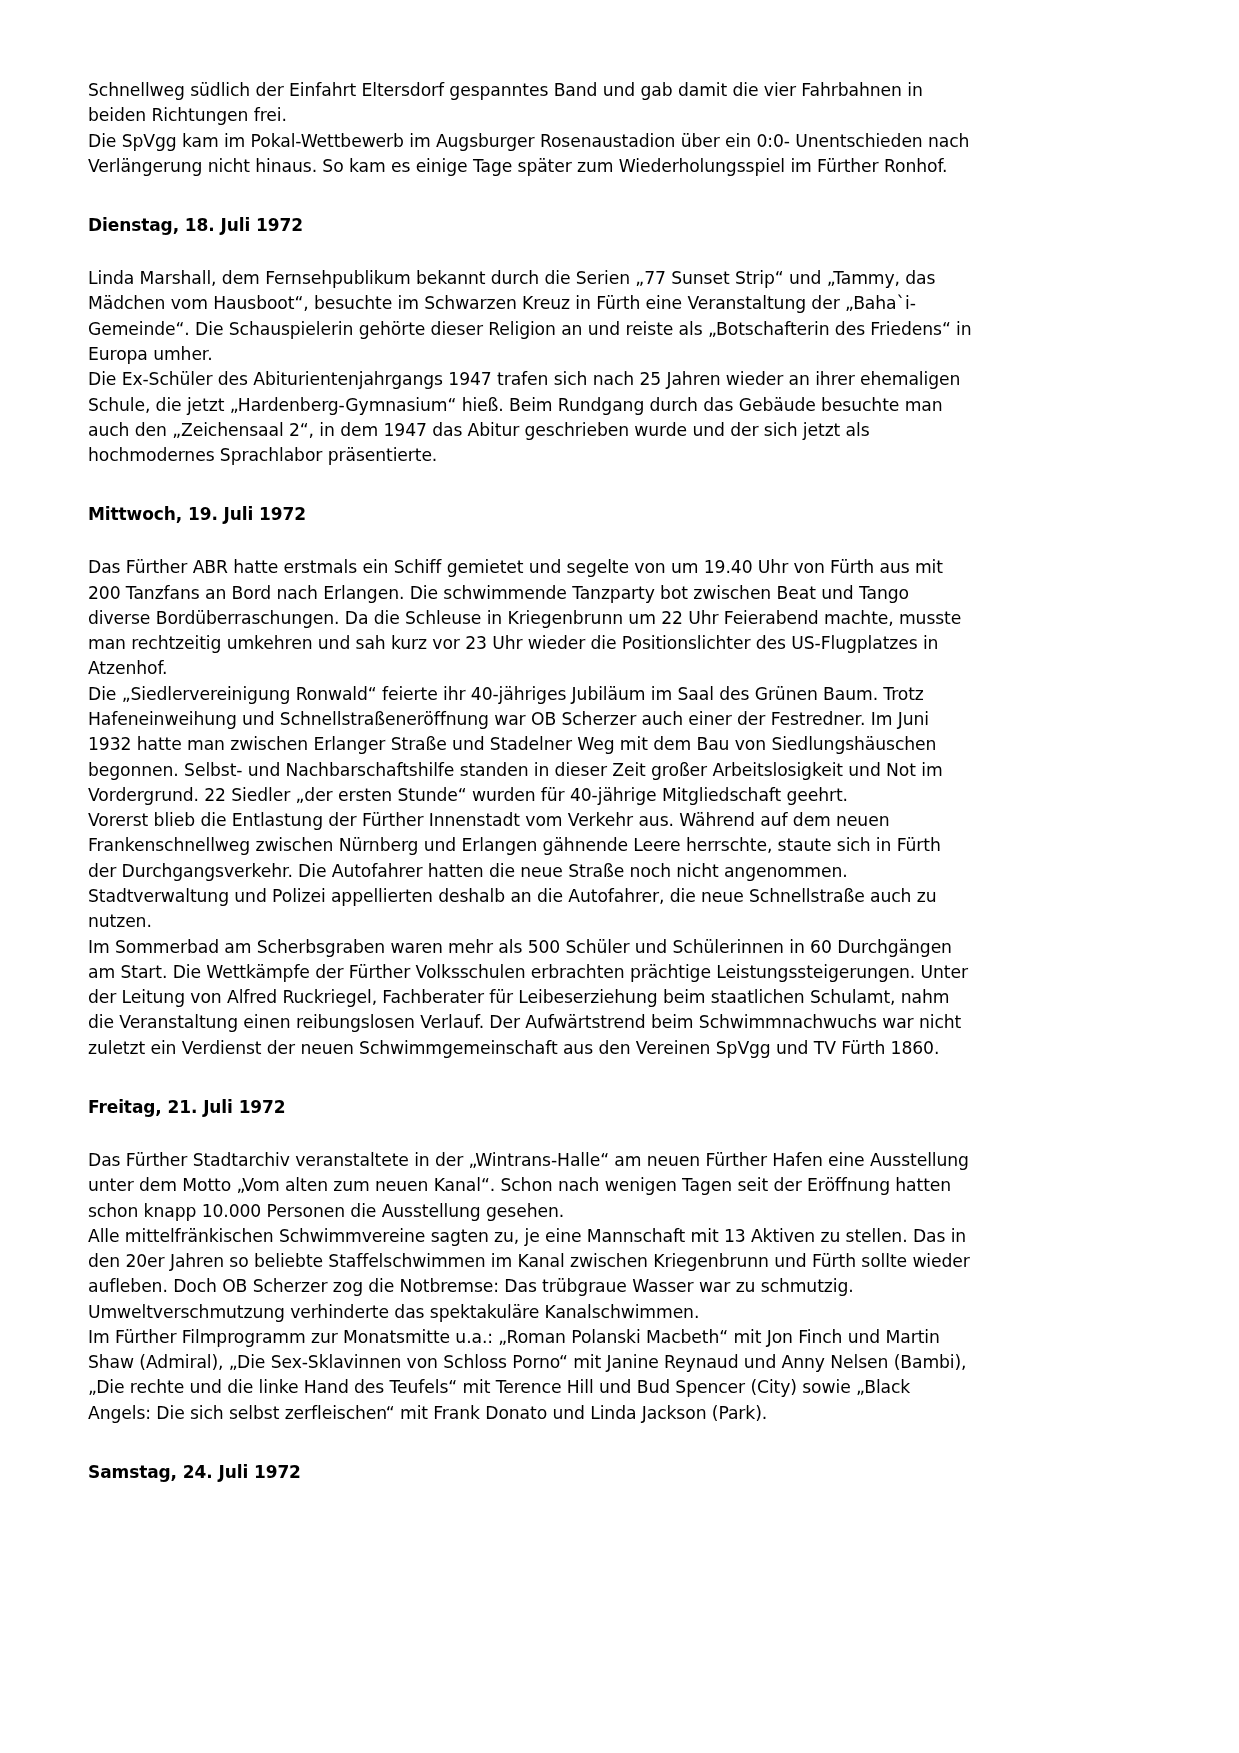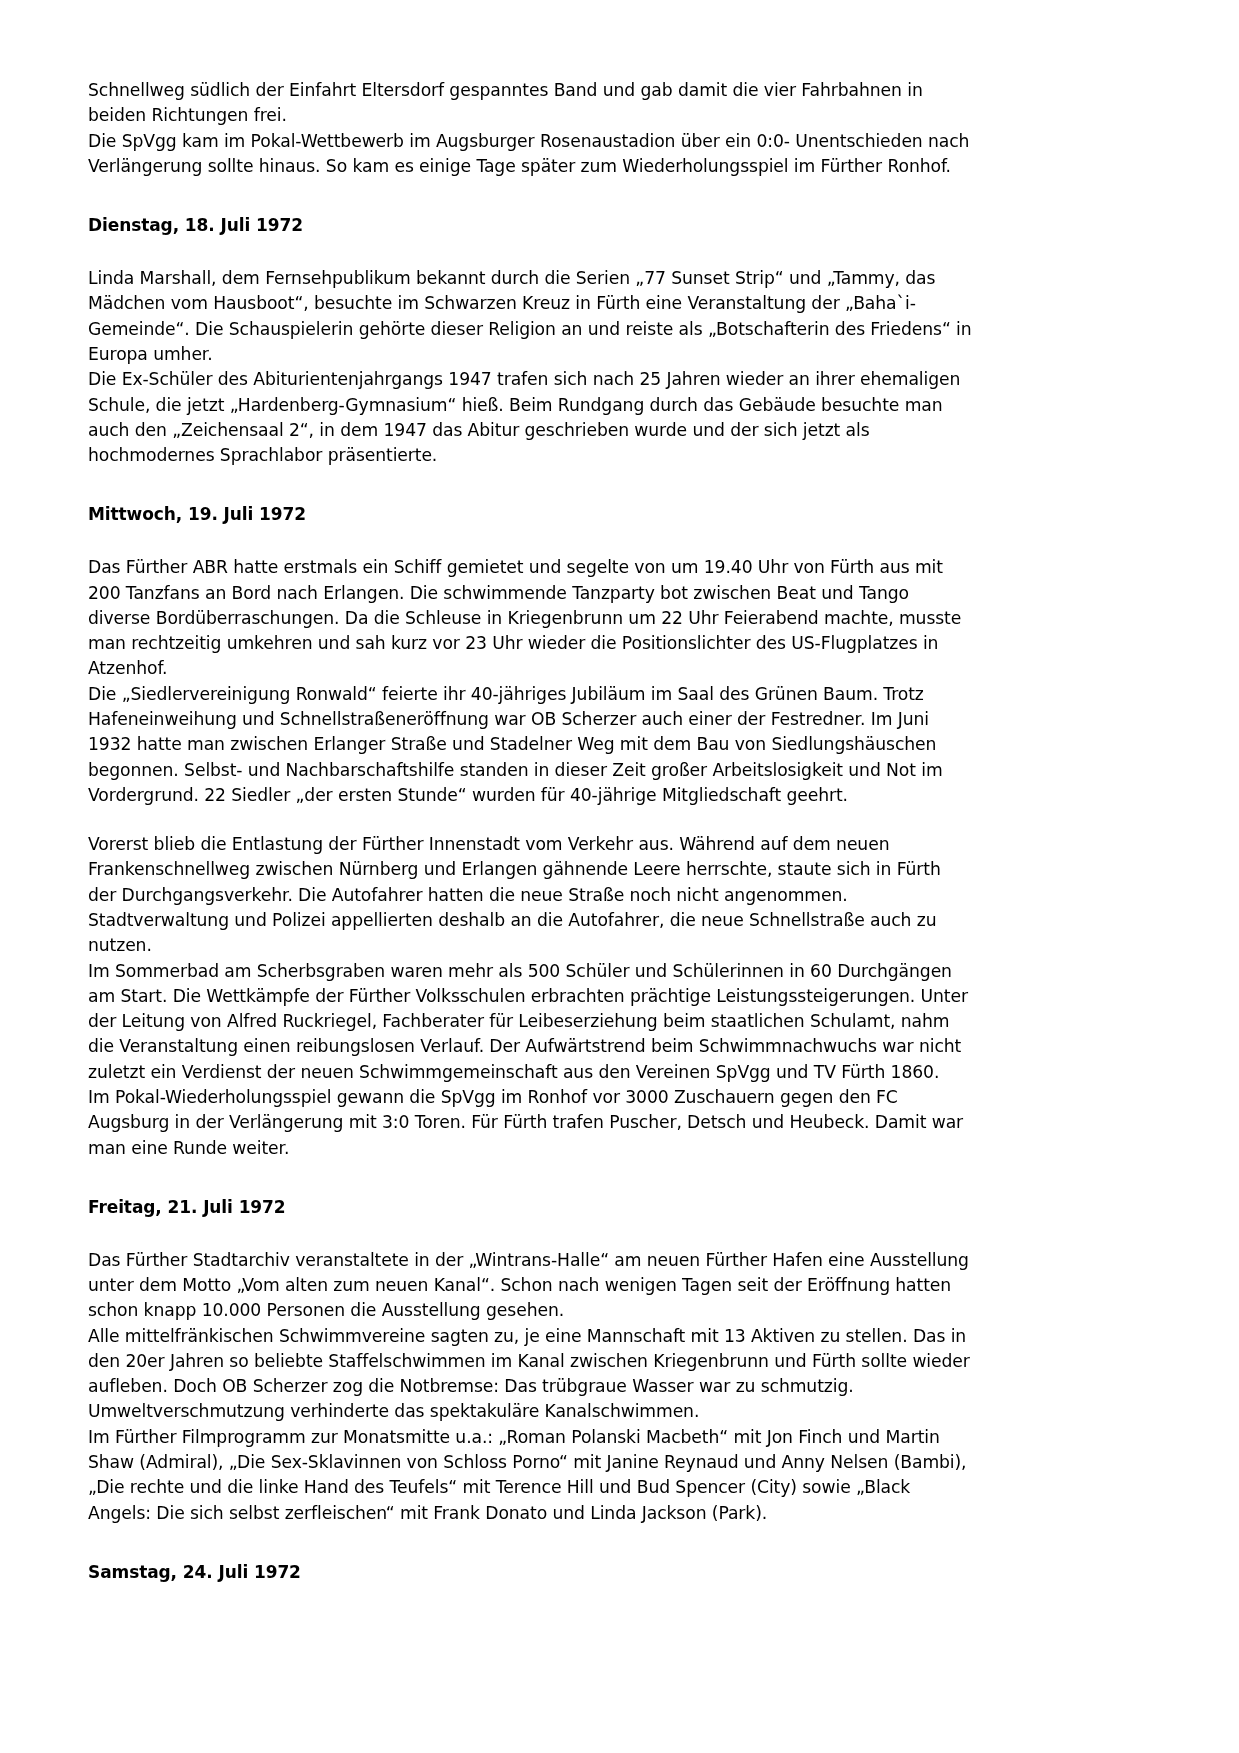--- a/index.html
+++ b/index.html
@@ -27,21 +27,20 @@
   }
   .para {
     margin: 0 0 0 0;
     text-align: left;
   }
   .block {
     margin-bottom: 0;
   }
   .section {
     margin-bottom: 0;
-    margin-top: 24px;
   }
   .heading {
     font-weight: bold;
     font-size: 17px;
     margin: 34px 0 28px 0;
     letter-spacing: -0.1px;
   }
   .first-block {
     margin-top: 0;
   }
@@ -55,39 +54,38 @@
   }
 </style>
 </head>
 <body>
 
 <div class="page">
   <div class="doc-body">
 
     <div class="block first-block">
       <p class="para">Schnellweg südlich der Einfahrt Eltersdorf gespanntes Band und gab damit die vier Fahrbahnen in beiden Richtungen frei.</p>
-      <p class="para">Die SpVgg kam im Pokal-Wettbewerb im Augsburger Rosenaustadion über ein 0:0- Unentschieden nach Verlängerung sollte hinaus. So kam es einige Tage später zum Wiederholungsspiel im Fürther Ronhof.</p>
+      <p class="para">Die SpVgg kam im Pokal-Wettbewerb im Augsburger Rosenaustadion über ein 0:0- Unentschieden nach Verlängerung nicht hinaus. So kam es einige Tage später zum Wiederholungsspiel im Fürther Ronhof.</p>
     </div>
 
     <div class="section">
       <div class="heading">Dienstag, 18. Juli 1972</div>
       <p class="para">Linda Marshall, dem Fernsehpublikum bekannt durch die Serien „77 Sunset Strip“ und „Tammy, das Mädchen vom Hausboot“, besuchte im Schwarzen Kreuz in Fürth eine Veranstaltung der „Baha`i-Gemeinde“. Die Schauspielerin gehörte dieser Religion an und reiste als „Botschafterin des Friedens“ in Europa umher.</p>
       <p class="para">Die Ex-Schüler des Abiturientenjahrgangs 1947 trafen sich nach 25 Jahren wieder an ihrer ehemaligen Schule, die jetzt „Hardenberg-Gymnasium“ hieß. Beim Rundgang durch das Gebäude besuchte man auch den „Zeichensaal 2“, in dem 1947 das Abitur geschrieben wurde und der sich jetzt als hochmodernes Sprachlabor präsentierte.</p>
     </div>
 
     <div class="section">
       <div class="heading">Mittwoch, 19. Juli 1972</div>
       <p class="para">Das Fürther ABR hatte erstmals ein Schiff gemietet und segelte von um 19.40 Uhr von Fürth aus mit 200 Tanzfans an Bord nach Erlangen. Die schwimmende Tanzparty bot zwischen Beat und Tango diverse Bordüberraschungen. Da die Schleuse in Kriegenbrunn um 22 Uhr Feierabend machte, musste man rechtzeitig umkehren und sah kurz vor 23 Uhr wieder die Positionslichter des US-Flugplatzes in Atzenhof.</p>
       <p class="para">Die „Siedlervereinigung Ronwald“ feierte ihr 40-jähriges Jubiläum im Saal des Grünen Baum. Trotz Hafeneinweihung und Schnellstraßeneröffnung war OB Scherzer auch einer der Festredner. Im Juni 1932 hatte man zwischen Erlanger Straße und Stadelner Weg mit dem Bau von Siedlungshäuschen begonnen. Selbst- und Nachbarschaftshilfe standen in dieser Zeit großer Arbeitslosigkeit und Not im Vordergrund. 22 Siedler „der ersten Stunde“ wurden für 40-jährige Mitgliedschaft geehrt.</p>
     </div>
 
     <div class="section">
       <p class="para">Vorerst blieb die Entlastung der Fürther Innenstadt vom Verkehr aus. Während auf dem neuen Frankenschnellweg zwischen Nürnberg und Erlangen gähnende Leere herrschte, staute sich in Fürth der Durchgangsverkehr. Die Autofahrer hatten die neue Straße noch nicht angenommen. Stadtverwaltung und Polizei appellierten deshalb an die Autofahrer, die neue Schnellstraße auch zu nutzen.</p>
       <p class="para">Im Sommerbad am Scherbsgraben waren mehr als 500 Schüler und Schülerinnen in 60 Durchgängen am Start. Die Wettkämpfe der Fürther Volksschulen erbrachten prächtige Leistungssteigerungen. Unter der Leitung von Alfred Ruckriegel, Fachberater für Leibeserziehung beim staatlichen Schulamt, nahm die Veranstaltung einen reibungslosen Verlauf. Der Aufwärtstrend beim Schwimmnachwuchs war nicht zuletzt ein Verdienst der neuen Schwimmgemeinschaft aus den Vereinen SpVgg und TV Fürth 1860.</p>
-      <p class="para">Im Pokal-Wiederholungsspiel gewann die SpVgg im Ronhof vor 3000 Zuschauern gegen den FC Augsburg in der Verlängerung mit 3:0 Toren. Für Fürth trafen Puscher, Detsch und Heubeck. Damit war man eine Runde weiter.</p>
     </div>
 
     <div class="section">
       <div class="heading">Freitag, 21. Juli 1972</div>
       <p class="para">Das Fürther Stadtarchiv veranstaltete in der „Wintrans-Halle“ am neuen Fürther Hafen eine Ausstellung unter dem Motto „Vom alten zum neuen Kanal“. Schon nach wenigen Tagen seit der Eröffnung hatten schon knapp 10.000 Personen die Ausstellung gesehen.</p>
       <p class="para">Alle mittelfränkischen Schwimmvereine sagten zu, je eine Mannschaft mit 13 Aktiven zu stellen. Das in den 20er Jahren so beliebte Staffelschwimmen im Kanal zwischen Kriegenbrunn und Fürth sollte wieder aufleben. Doch OB Scherzer zog die Notbremse: Das trübgraue Wasser war zu schmutzig. Umweltverschmutzung verhinderte das spektakuläre Kanalschwimmen.</p>
       <p class="para">Im Fürther Filmprogramm zur Monatsmitte u.a.: „Roman Polanski Macbeth“ mit Jon Finch und Martin Shaw (Admiral), „Die Sex-Sklavinnen von Schloss Porno“ mit Janine Reynaud und Anny Nelsen (Bambi), „Die rechte und die linke Hand des Teufels“ mit Terence Hill und Bud Spencer (City) sowie „Black Angels: Die sich selbst zerfleischen“ mit Frank Donato und Linda Jackson (Park).</p>
     </div>
 
     <div class="section">

